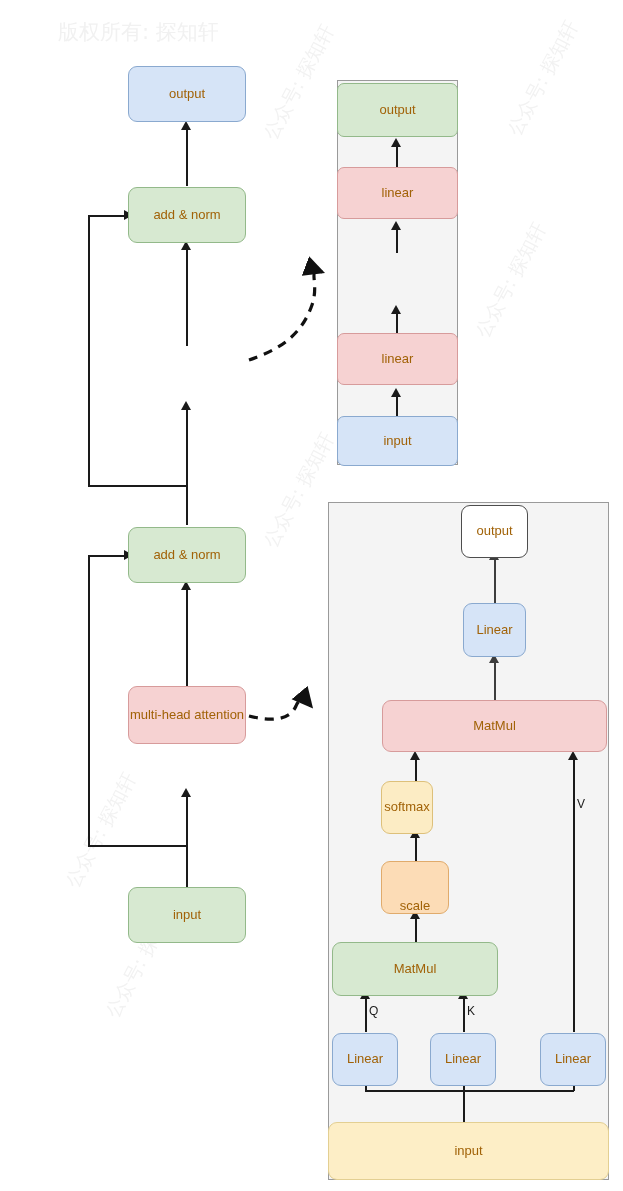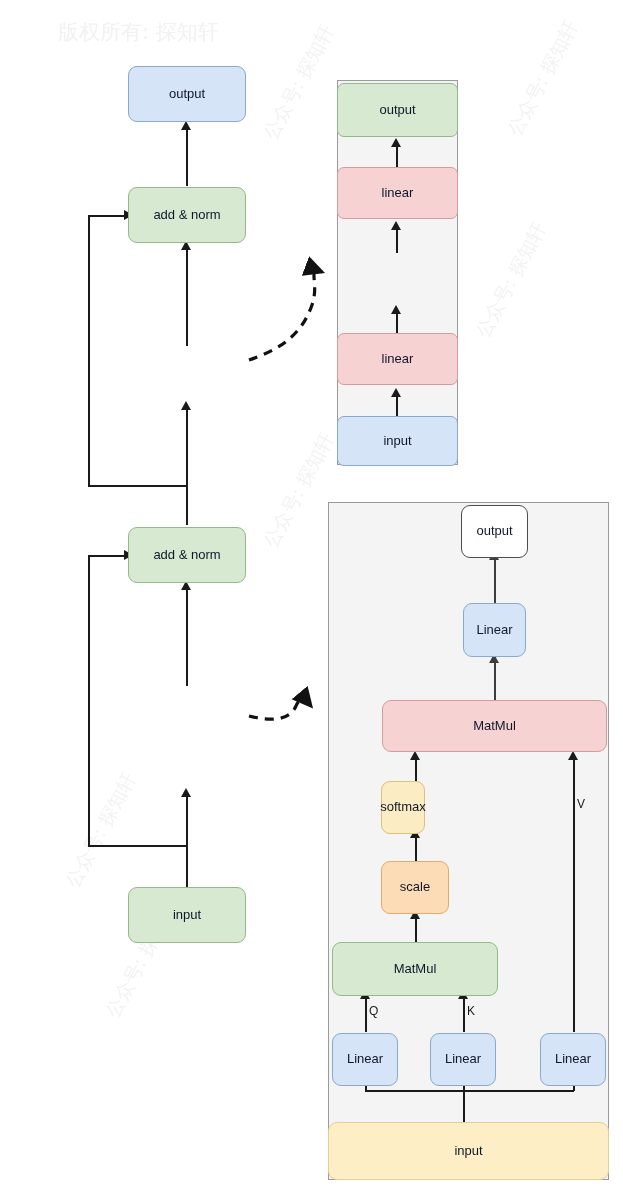--- a/index.html
+++ b/index.html
@@ -17,31 +17,31 @@
   
   .node{
     position:absolute;
     box-sizing:border-box;
     display:flex;
     align-items:center;
     justify-content:center;
     border:1px solid #888;
     border-radius:9px;
     font-size:13px;
-    color:#0f172a;
+    color:#a16207;
     text-align:center;
     line-height:1.1;
     z-index:5;
   }
   .node.sq{border-radius:7px;}
   .c-blue  {background:#d6e4f7;border-color:#8aa9cf;}
   .c-green {background:#d7e9d1;border-color:#93b98a;}
   .c-red   {background:#f6d2d2;border-color:#d79b9b;}
   .c-yellow{background:#fcecc4;border-color:#ddc07a;}
-  .c-orange{background:#fcdcb6;border-color:#e0ab6c;}
+  .c-orange{background:#fcdcb6;border-color:#e0ab6c;align-items:flex-end;}
   .c-white {background:#ffffff;border-color:#4d4d4d;}
   .c-paleyellow{background:#fdeec6;border-color:#e3cf92;}
 
   
   .panel{
     position:absolute;
     box-sizing:border-box;
     background:#f4f4f4;
     border:1px solid #9a9a9a;
     z-index:1;
@@ -159,20 +159,23 @@
   <div class="arrow-up" style="left:181px;top:121px;"></div>
 
   <div class="node c-blue" style="left:128px;top:66px;width:118px;height:56px;">
     <span>output</span>
   </div>
   <div class="node c-green" style="left:128px;top:187px;width:118px;height:56px;">
     <span>add &amp; norm</span>
   </div>
   <div class="node c-green" style="left:128px;top:527px;width:118px;height:56px;">
     <span>add &amp; norm</span>
+  </div>
+  <div class="node c-red" style="left:128px;top:686px;width:118px;height:58px;">
+    <span>multi-head attention</span>
   </div>
   <div class="node c-green" style="left:128px;top:887px;width:118px;height:56px;">
     <span>input</span>
   </div>
 
   <div class="ln lnv" style="left:396px;top:395px;height:25px;"></div>
   <div class="arrow-up" style="left:391px;top:388px;"></div>
   <div class="ln lnv" style="left:396px;top:312px;height:25px;"></div>
   <div class="arrow-up" style="left:391px;top:305px;"></div>
   <div class="ln lnv" style="left:396px;top:228px;height:25px;"></div>
@@ -231,21 +234,21 @@
 
   <div class="node c-white" style="left:461px;top:505px;width:67px;height:53px;">
     <span>output</span>
   </div>
   <div class="node c-blue" style="left:463px;top:603px;width:63px;height:54px;">
     <span>Linear</span>
   </div>
   <div class="node c-red" style="left:382px;top:700px;width:225px;height:52px;">
     <span>MatMul</span>
   </div>
-  <div class="node c-yellow" style="left:381px;top:781px;width:44px;height:53px;">
+  <div class="node c-yellow" style="left:381px;top:781px;width:52px;height:53px;">
     <span>softmax</span>
   </div>
   <div class="node c-orange" style="left:381px;top:861px;width:68px;height:53px;">
     <span>scale</span>
   </div>
   <div class="node c-green" style="left:332px;top:942px;width:166px;height:54px;">
     <span>MatMul</span>
   </div>
   <div class="node c-blue" style="left:332px;top:1033px;width:66px;height:53px;">
     <span>Linear</span>

